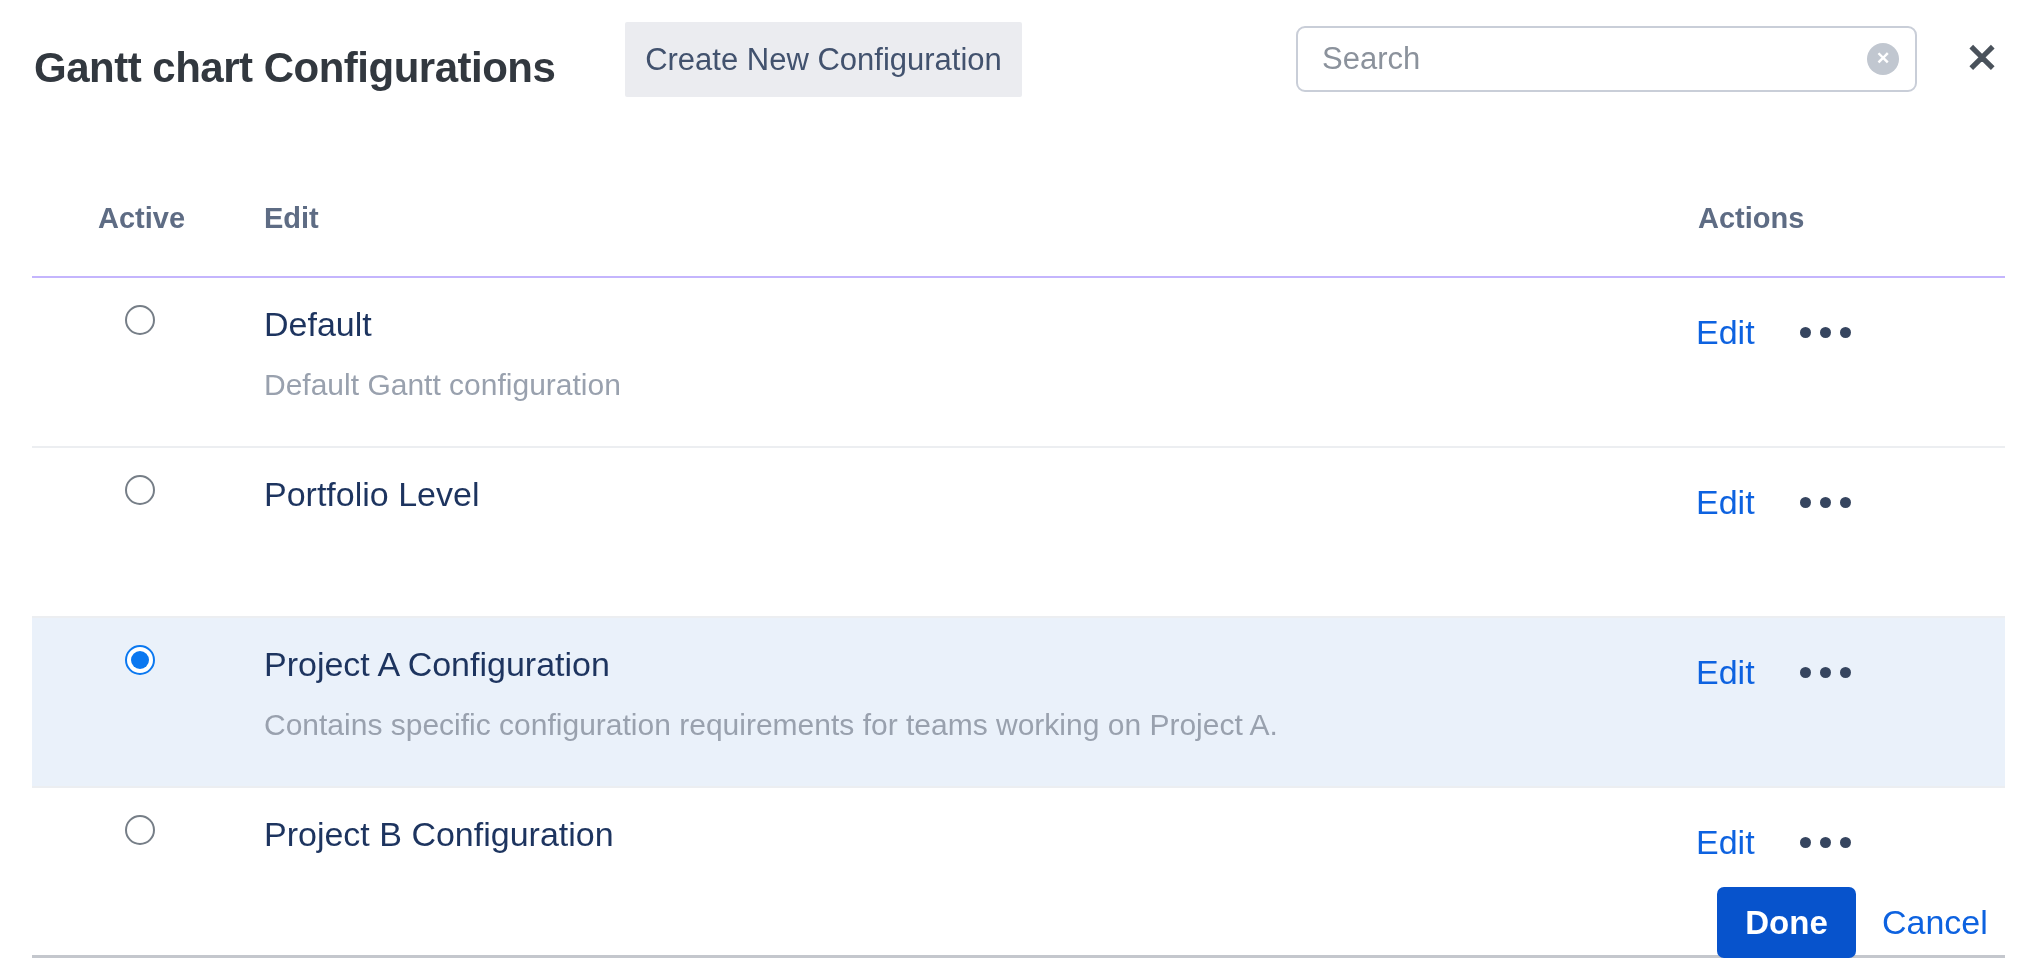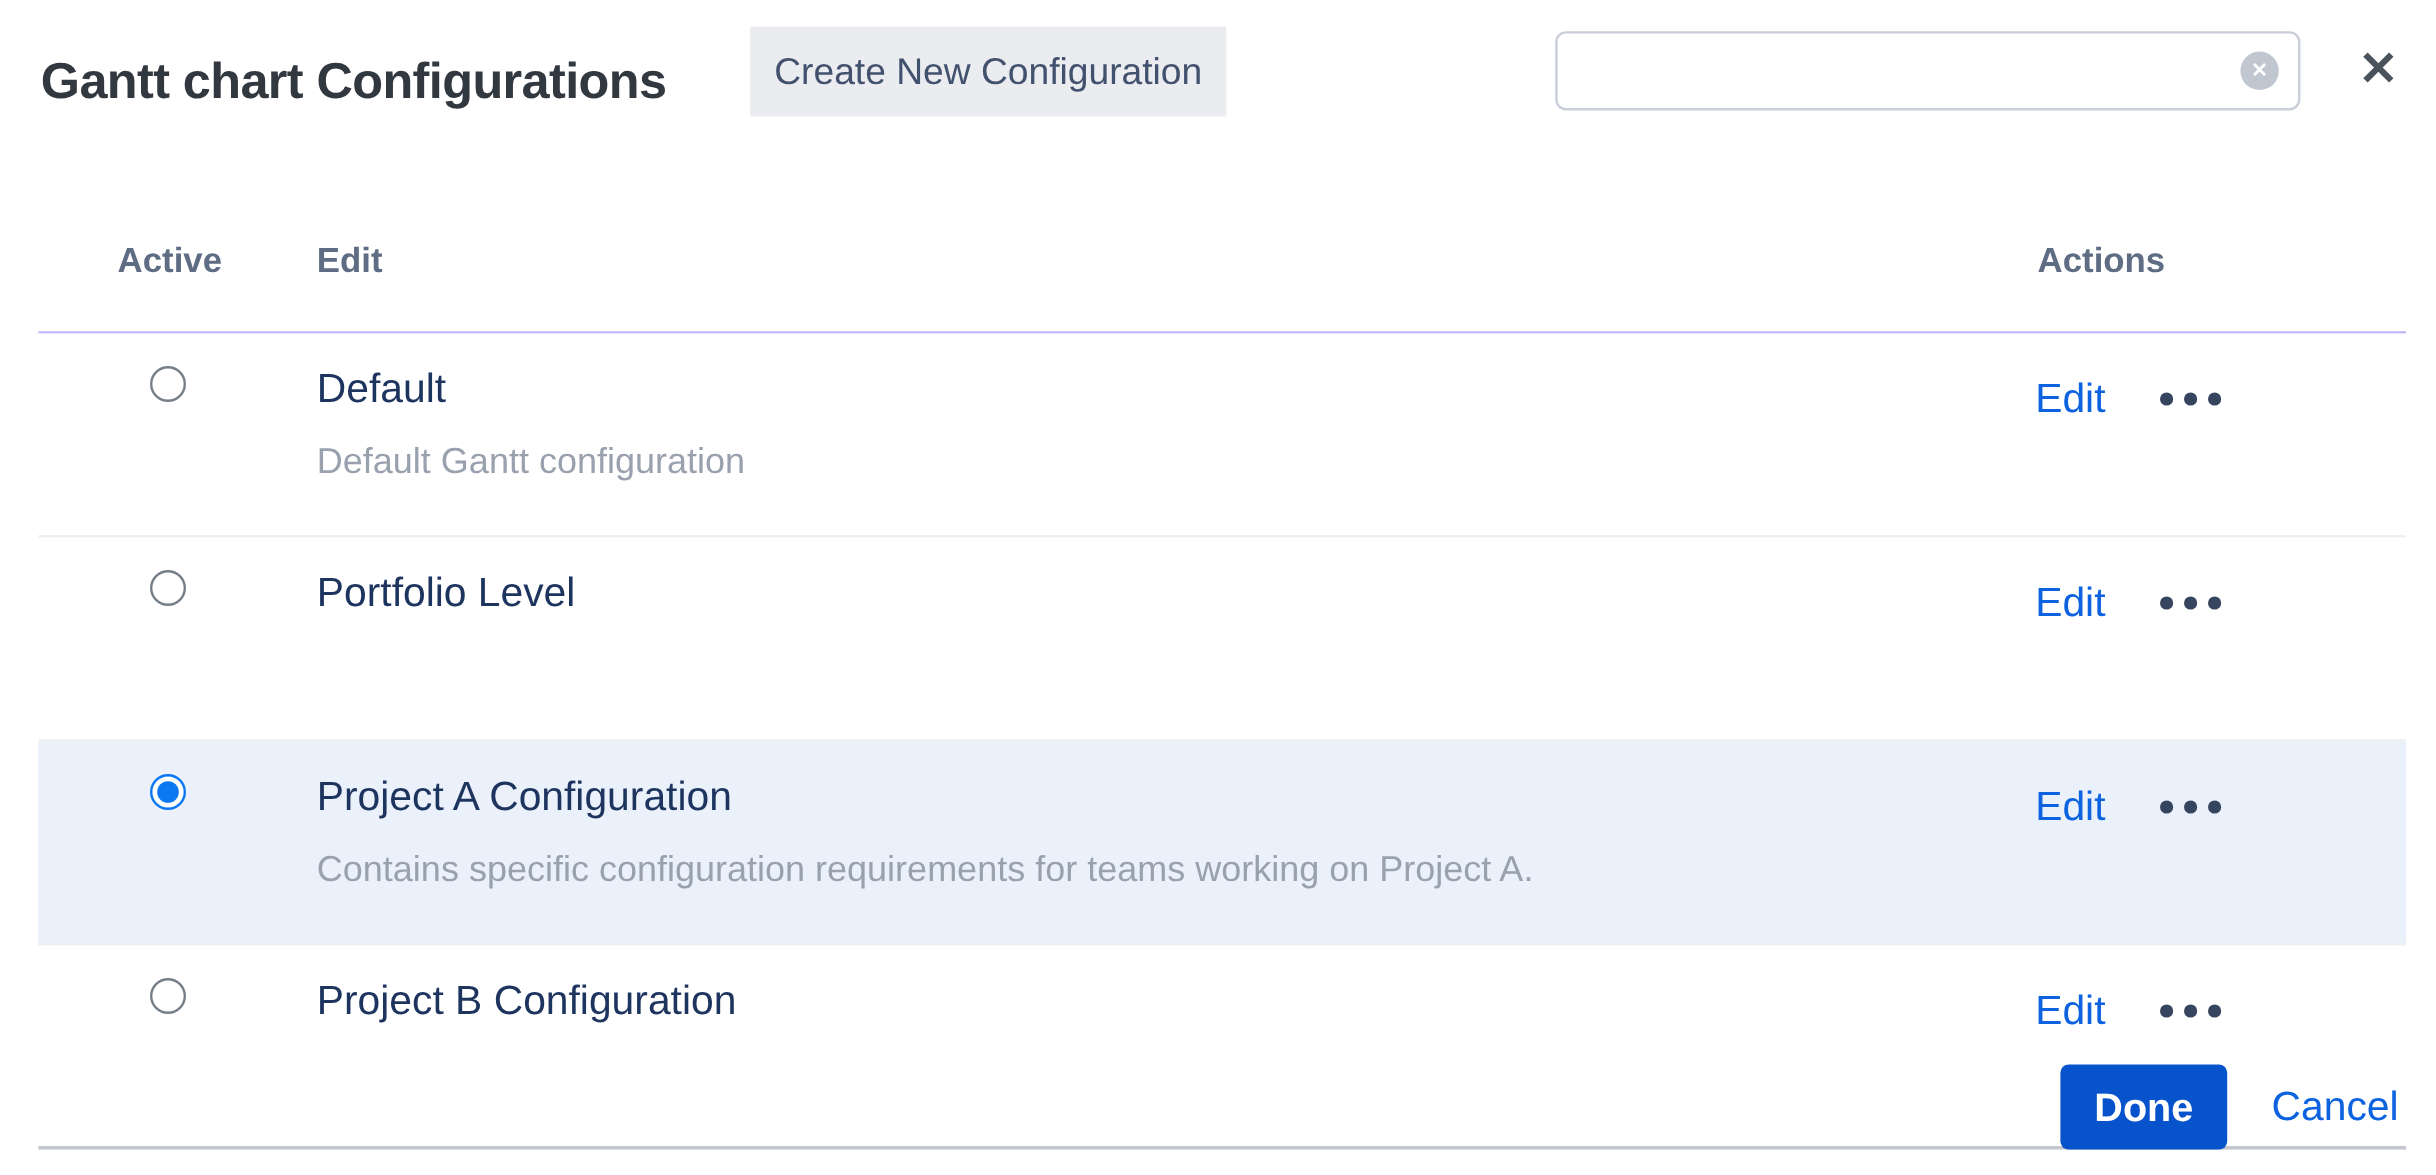--- a/index.html
+++ b/index.html
@@ -80,31 +80,32 @@
 
   
   .done-btn {
     position: absolute; left: 1717px; top: 887px; width: 139px; height: 71px;
     background: #0753cc; border: none; border-radius: 7px;
     color: #ffffff; font-size: 33px; font-weight: 700; font-family: inherit;
     display: flex; align-items: center; justify-content: center; cursor: pointer;
   }
   .cancel-link {
     position: absolute; left: 1882px; top: 903px;
-    font-size: 34px; color: #0d62e0; cursor: pointer; text-decoration: none; margin-left: 11px;
+    font-size: 34px; color: #0d62e0; cursor: pointer; text-decoration: none;
   }
 </style>
 </head>
 <body>
 
 <div class="title">Gantt chart Configurations</div>
 
 <button class="create-btn">Create New Configuration</button>
 
 <div class="search-wrap">
+  <input class="search-input" type="text" placeholder="Search" style="">
   <span class="clear-icon">✕</span>
 </div>
 
 <button class="close-btn">✕</button>
 
 <div class="table">
   <div class="thead">
     <div class="th th-active">Active</div>
     <div class="th th-name">Edit</div>
     <div class="th th-actions">Actions</div>

